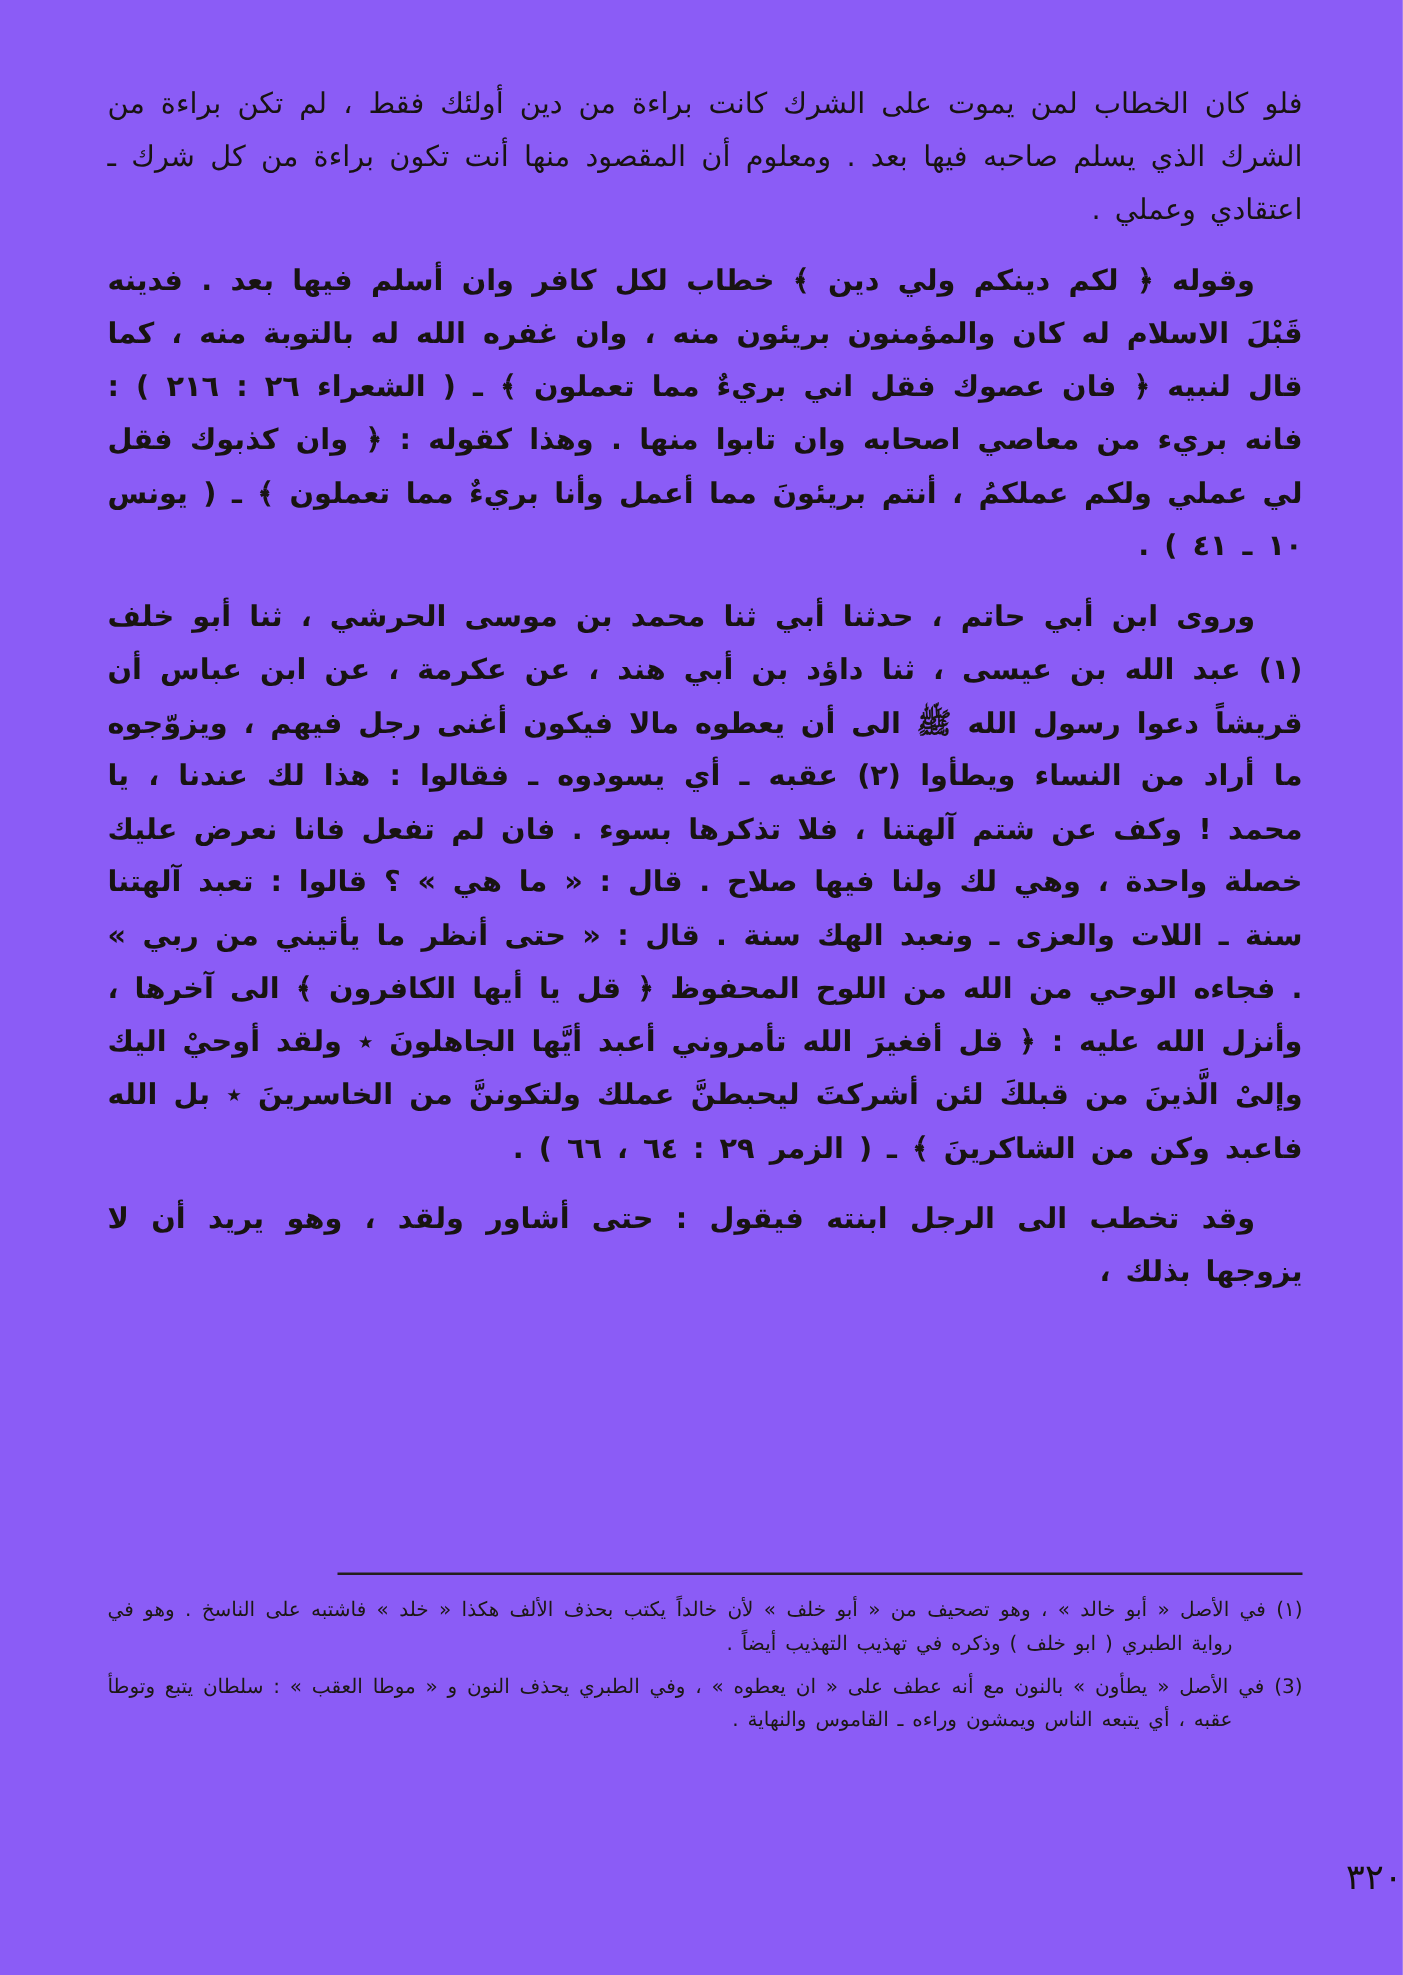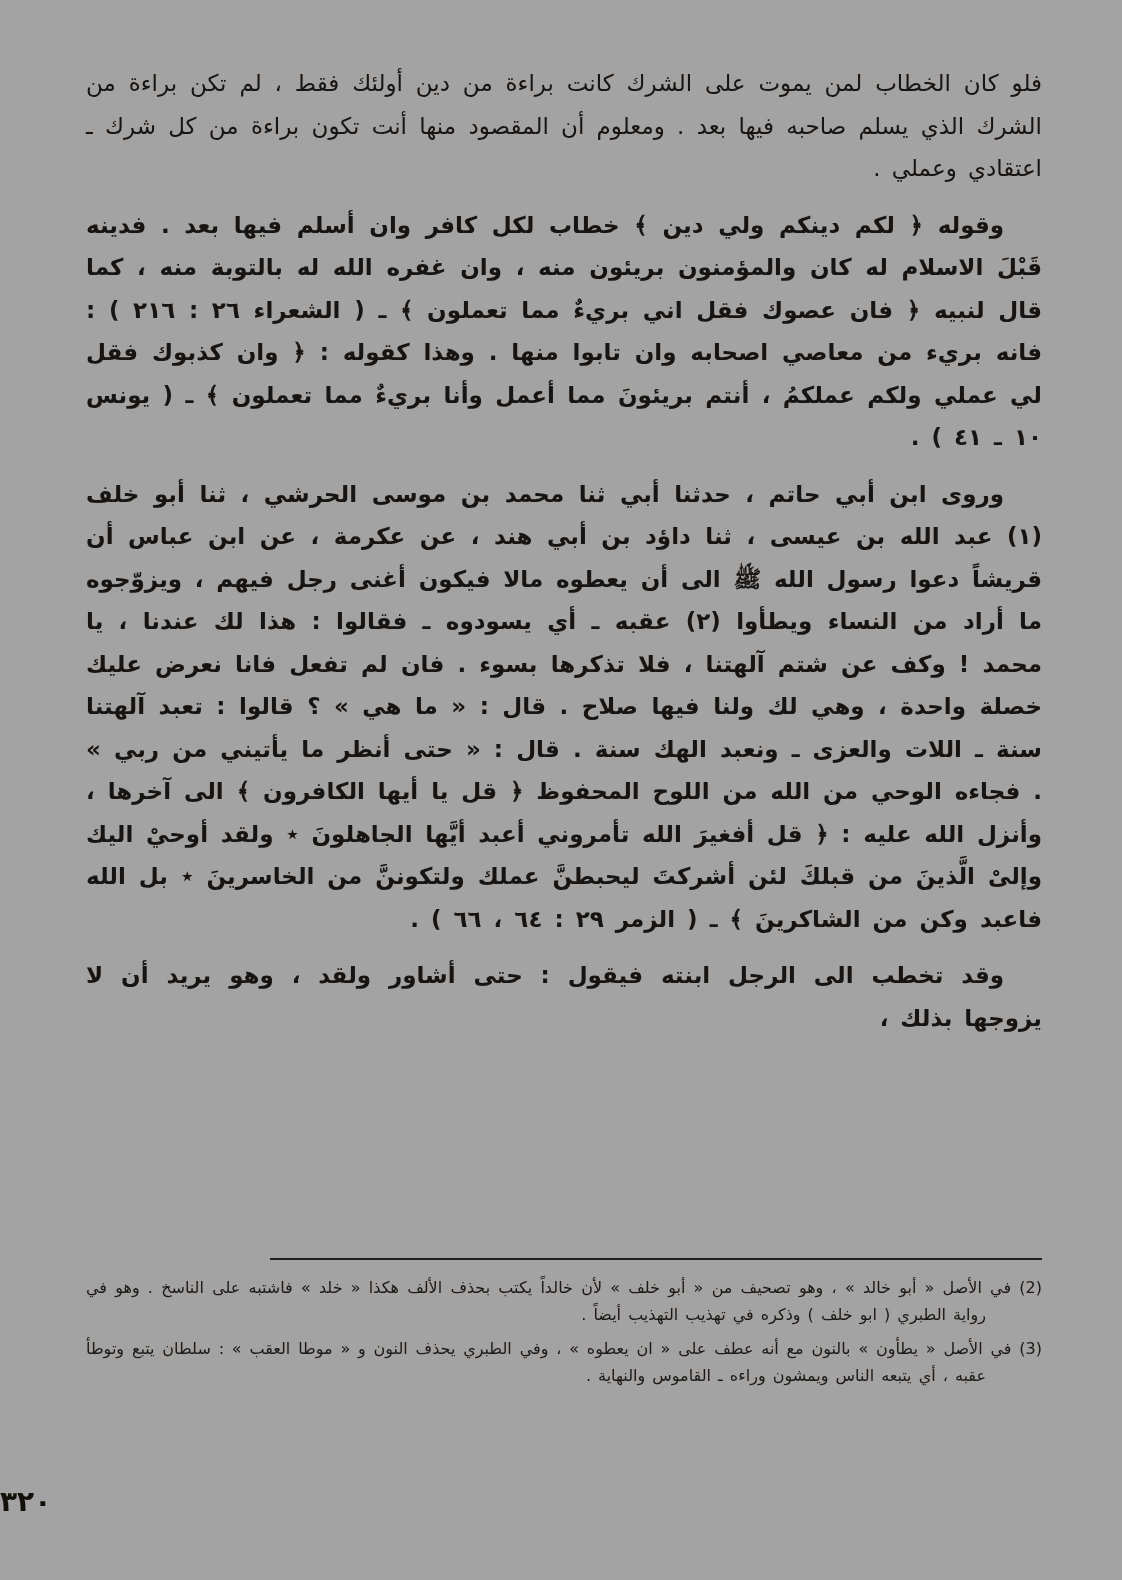--- a/index.html
+++ b/index.html
@@ -6,21 +6,21 @@
   html, body { margin: 0; padding: 0; }
   body {
     background: #e9e7e1;
     font-family: "DejaVu Sans", sans-serif;
   }
   .page {
     position: relative;
     width: 1122px;
     height: 1580px;
     margin: 0 auto;
-    background: #a3a3a3;
+    background: #8b5cf6;
     color: #181411;
     overflow: hidden;
   }
   
   .text-block {
     position: absolute;
     top: 62px;
     right: 80px;
     left: 86px;
     direction: rtl;
@@ -58,42 +58,42 @@
     text-align: justify;
     padding-right: 56px;   
     text-indent: -56px;
     color: #1c1814;
   }
   .page-number {
     position: absolute;
     bottom: 62px;
     left: 0;
     right: 0;
-    text-align: left;
+    text-align: right;
     font-size: 28px;
-    font-weight: bold;
+    font-weight: normal;
     letter-spacing: 3px;
     color: #131009;
   }
 </style>
 </head>
 <body>
 
 <div class="page">
 
   <main class="text-block">
       <p class="para">فلو كان الخطاب لمن يموت على الشرك كانت براءة من دين أولئك فقط ، لم تكن براءة من الشرك الذي يسلم صاحبه فيها بعد . ومعلوم أن المقصود منها أنت تكون براءة من كل شرك ـ اعتقادي وعملي .</p>
       <p class="para">وقوله ﴿ لكم دينكم ولي دين ﴾ خطاب لكل كافر وان أسلم فيها بعد . فدينه قَبْلَ الاسلام له كان والمؤمنون بريئون منه ، وان غفره الله له بالتوبة منه ، كما قال لنبيه ﴿ فان عصوك فقل اني بريءٌ مما تعملون ﴾ ـ ( الشعراء ٢٦ : ٢١٦ ) : فانه بريء من معاصي اصحابه وان تابوا منها . وهذا كقوله : ﴿ وان كذبوك فقل لي عملي ولكم عملكمُ ، أنتم بريئونَ مما أعمل وأنا بريءٌ مما تعملون ﴾ ـ ( يونس ١٠ ـ ٤١ ) .</p>
       <p class="para">وروى ابن أبي حاتم ، حدثنا أبي ثنا محمد بن موسى الحرشي ، ثنا أبو خلف (١) عبد الله بن عيسى ، ثنا داؤد بن أبي هند ، عن عكرمة ، عن ابن عباس أن قريشاً دعوا رسول الله ﷺ الى أن يعطوه مالا فيكون أغنى رجل فيهم ، ويزوّجوه ما أراد من النساء ويطأوا (٢) عقبه ـ أي يسودوه ـ فقالوا : هذا لك عندنا ، يا محمد ! وكف عن شتم آلهتنا ، فلا تذكرها بسوء . فان لم تفعل فانا نعرض عليك خصلة واحدة ، وهي لك ولنا فيها صلاح . قال : « ما هي » ؟ قالوا : تعبد آلهتنا سنة ـ اللات والعزى ـ ونعبد الهك سنة . قال : « حتى أنظر ما يأتيني من ربي » . فجاءه الوحي من الله من اللوح المحفوظ ﴿ قل يا أيها الكافرون ﴾ الى آخرها ، وأنزل الله عليه : ﴿ قل أفغيرَ الله تأمروني أعبد أيَّها الجاهلونَ ٭ ولقد أوحيْ اليك وإلىْ الَّذينَ من قبلكَ لئن أشركتَ ليحبطنَّ عملك ولتكوننَّ من الخاسرينَ ٭ بل الله فاعبد وكن من الشاكرينَ ﴾ ـ ( الزمر ٢٩ : ٦٤ ، ٦٦ ) .</p>
       <p class="para">وقد تخطب الى الرجل ابنته فيقول : حتى أشاور ولقد ، وهو يريد أن لا يزوجها بذلك ،</p>
     </main>
 
   <footer class="footnote-area">
     <div class="footnote-rule"></div>
     <div class="footnotes">
-        <p class="footnote">(2) في الأصل « أبو خالد » ، وهو تصحيف من « أبو خلف » لأن خالداً يكتب بحذف الألف هكذا « خلد » فاشتبه على الناسخ . وهو في رواية الطبري ( ابو خلف ) وذكره في تهذيب التهذيب أيضاً .</p>
+        <p class="footnote">(١) في الأصل « أبو خالد » ، وهو تصحيف من « أبو خلف » لأن خالداً يكتب بحذف الألف هكذا « خلد » فاشتبه على الناسخ . وهو في رواية الطبري ( ابو خلف ) وذكره في تهذيب التهذيب أيضاً .</p>
         <p class="footnote">(3) في الأصل « يطأون » بالنون مع أنه عطف على « ان يعطوه » ، وفي الطبري يحذف النون و « موطا العقب » : سلطان يتبع وتوطأ عقبه ، أي يتبعه الناس ويمشون وراءه ـ القاموس والنهاية .</p>
       </div>
   </footer>
 
   <div class="page-number">٣٢٠</div>
 
 </div>
 
 </body></html>

